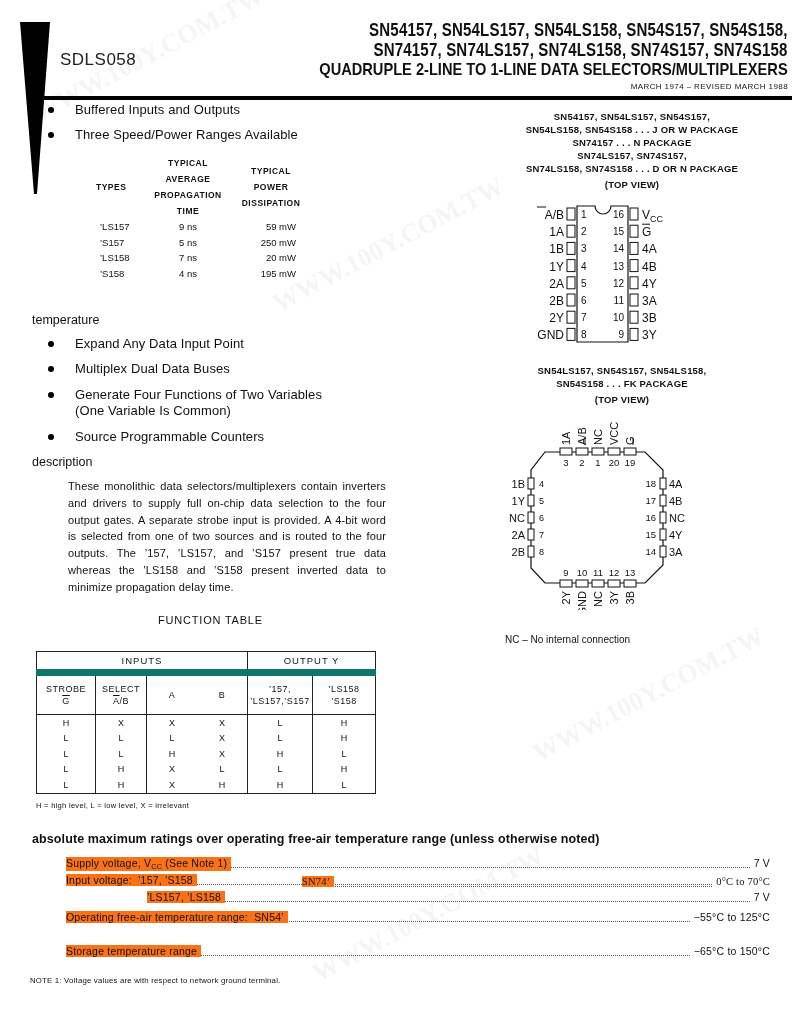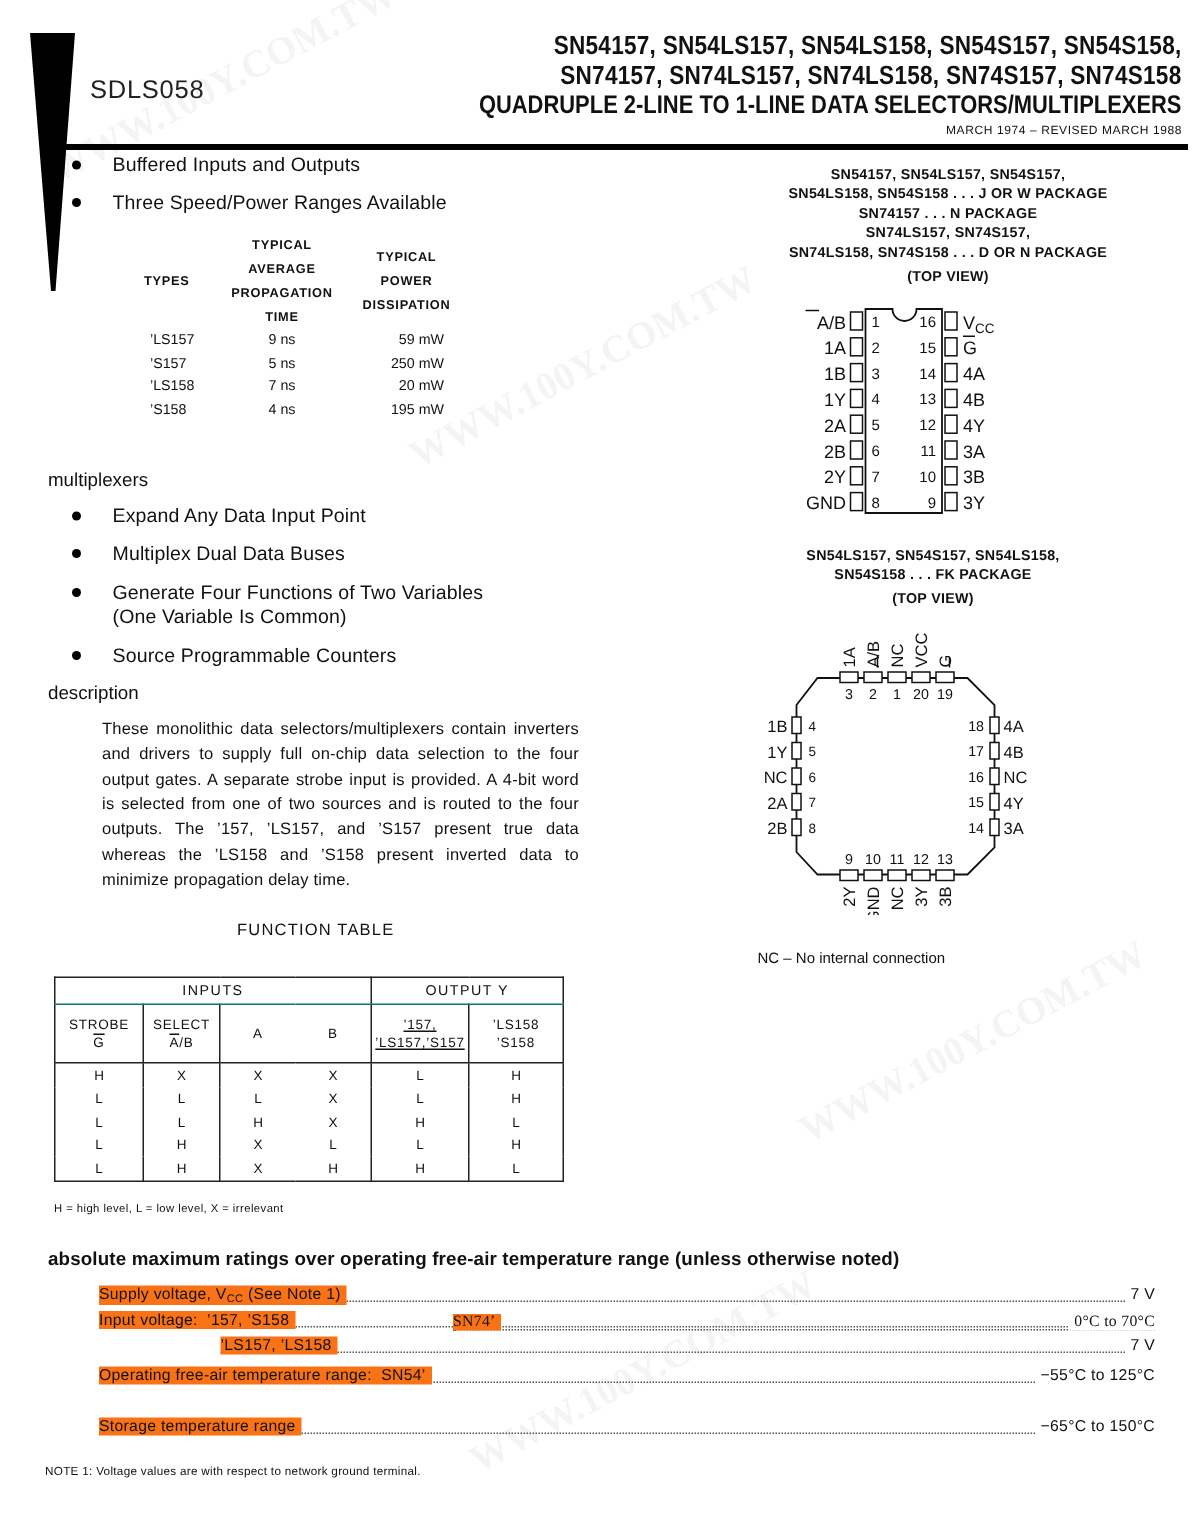--- a/index.html
+++ b/index.html
@@ -25,21 +25,21 @@
   table.types td.c2 { text-align: center; width: 80px; }
   table.types td.c3 { text-align: right; width: 60px; padding-right: 14px; }
 
   .section { font-size: 12.5px; }
   .desc { left: 68px; top: 478px; width: 318px; font-size: 11px; line-height: 16.8px; text-align: justify; letter-spacing: 0.15px; }
   .desc p { margin: 0; }
 
   .ft-title { left: 158px; top: 614px; font-size: 11px; letter-spacing: 0.8px; }
   table.ft { position: absolute; left: 36px; top: 651px; border-collapse: collapse; font-size: 9px; }
   table.ft th, table.ft td { border-left: 1px solid #222; border-right: 1px solid #222; text-align: center; padding: 0; }
-  table.ft thead tr.r1 th { border-top: 1.5px solid #222; border-bottom: 1px solid #0f766e; height: 17px; font-weight: normal; letter-spacing: 1px; font-size: 9.5px; }
+  table.ft thead tr.r1 th { border-top: 1.5px solid #222; border-bottom: 7px solid #0f766e; height: 17px; font-weight: normal; letter-spacing: 1px; font-size: 9.5px; }
   table.ft thead tr.r2 th { border-bottom: 1px solid #222; height: 38px; font-weight: normal; font-size: 9px; line-height: 12px; letter-spacing: 0.5px; }
   table.ft tbody td { height: 15.5px; font-size: 9px; }
   table.ft tbody tr:last-child td { border-bottom: 1.5px solid #222; }
   .ovl { text-decoration: overline; }
   .ft-note { left: 36px; top: 801px; font-size: 7.5px; letter-spacing: 0.3px; }
 
   .pkg-title { left: 462px; width: 340px; text-align: center; font-size: 9.5px; font-weight: bold; line-height: 13px; letter-spacing: 0.2px; }
   .dip { left: 520px; top: 198px; width: 200px; height: 145px; }
   .fk { left: 490px; top: 410px; width: 230px; height: 200px; }
   svg text { font-family: "Liberation Sans", sans-serif; fill: #111; }
@@ -115,21 +115,21 @@
         <td class="c3">20 mW</td>
       </tr>
       <tr>
         <td class="c1">’S158</td>
         <td class="c2">4 ns</td>
         <td class="c3">195 mW</td>
       </tr>
     </tbody>
 </table>
 
-<div class="abs section" style="left:32px;top:313px;">multiplexers</div>
+<div class="abs section" style="left:32px;top:313px;">temperature</div>
 <div class="abs bullets" style="top:336px;">
   <div class="bullet" style="top:0px;"><span class="dot"></span><span class="txt">Expand Any Data Input Point</span></div>
   <div class="bullet" style="top:25px;"><span class="dot"></span><span class="txt">Multiplex Dual Data Buses</span></div>
   <div class="bullet" style="top:51px;"><span class="dot"></span><span class="txt">Generate Four Functions of Two Variables</span></div>
   <div class="bullet" style="top:67px;left:27px;"><span class="txt">(One Variable Is Common)</span></div>
   <div class="bullet" style="top:93px;"><span class="dot"></span><span class="txt">Source Programmable Counters</span></div>
 </div>
 
 <div class="abs section" style="left:32px;top:455px;">description</div>
 <div class="abs desc">
@@ -147,21 +147,21 @@
       <th style="width:58px;">
         <div>STROBE</div>
         <div class="ovl">G</div>
       </th>
       <th style="width:50px;">
         <div>SELECT</div>
         <div><span class="ovl">A</span><span>/B</span></div>
       </th>
       <th style="width:50px;border-right:none;">A</th>
       <th style="width:50px;border-left:none;">B</th>
-      <th style="width:64px;text-decoration:underline;">
+      <th style="width:64px;">
         <div>’157,</div>
         <div>’LS157,’S157</div>
       </th>
       <th style="width:62px;">
         <div>’LS158</div>
         <div>’S158</div>
       </th>
     </tr>
   </thead>
   <tbody id="ft-body">

